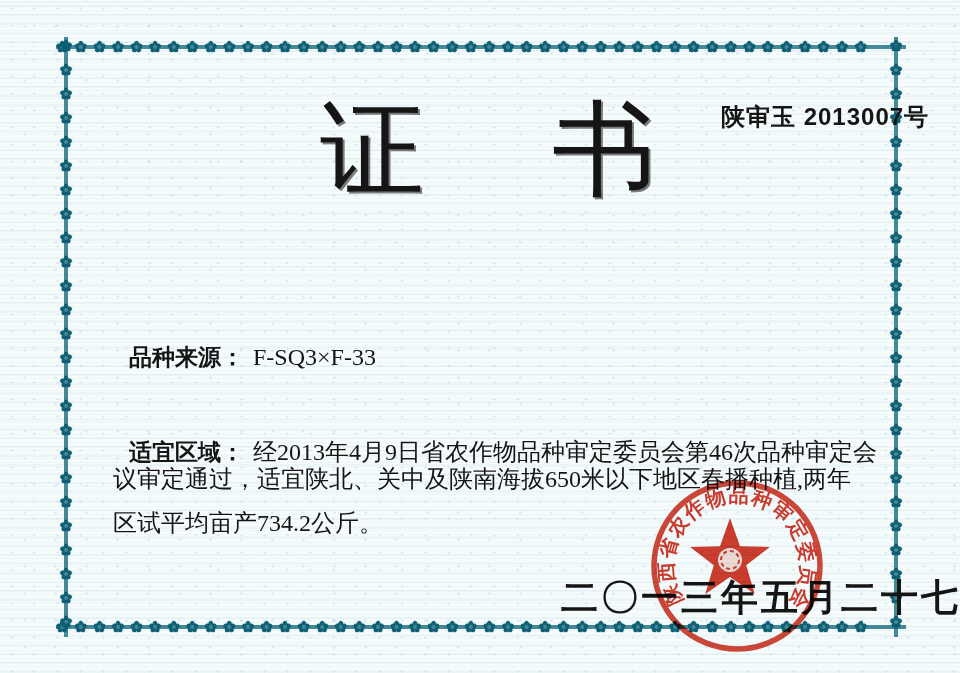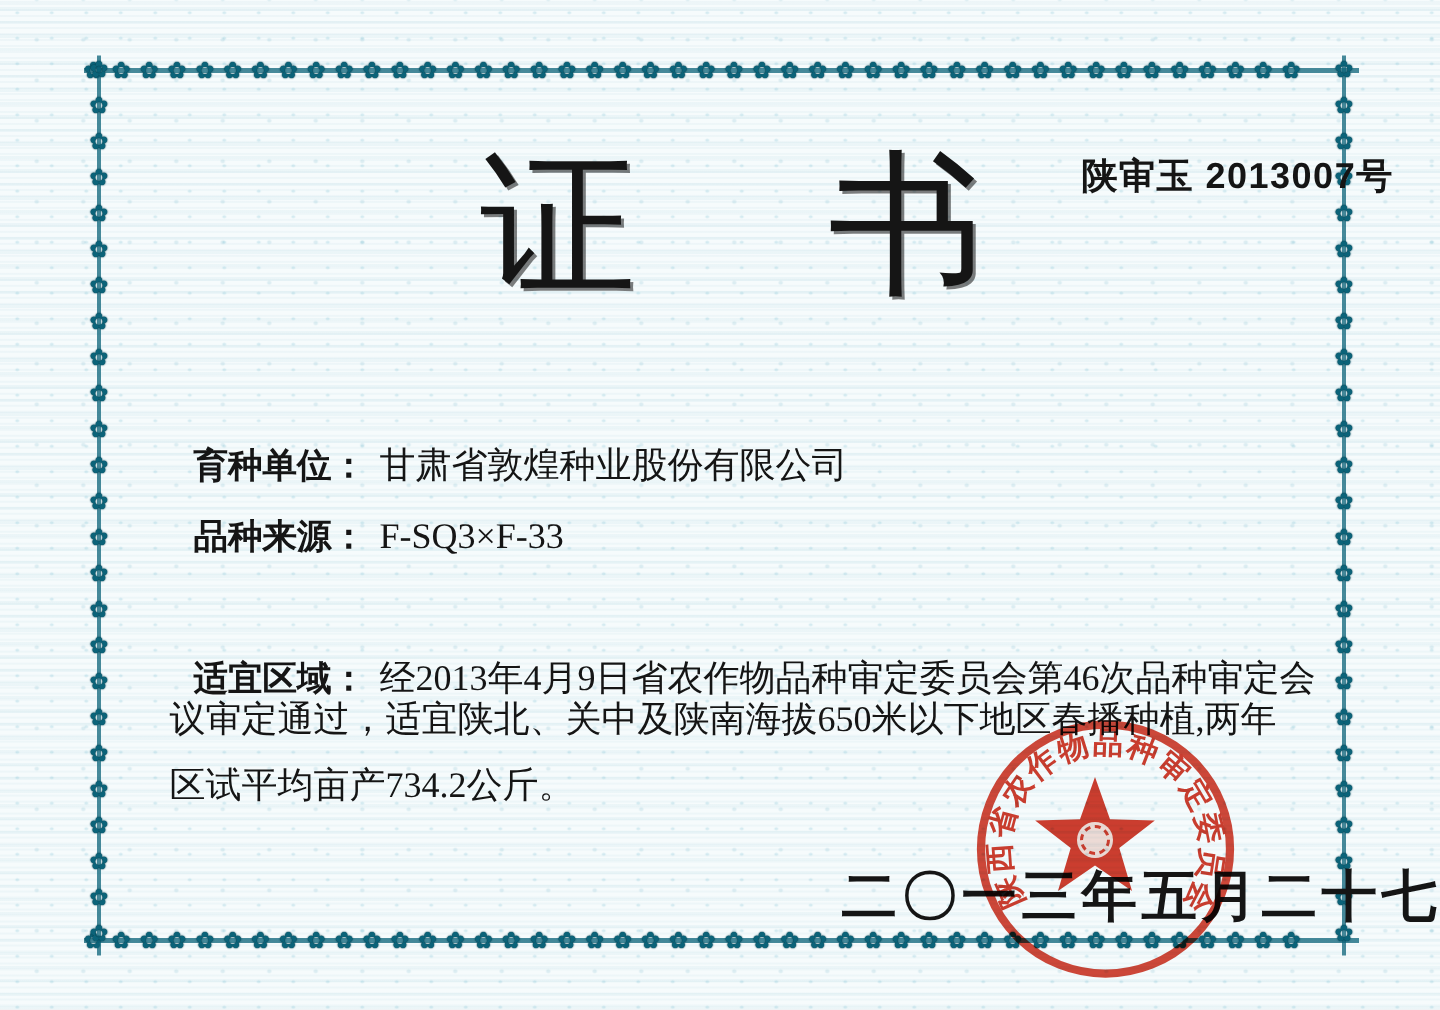--- a/index.html
+++ b/index.html
@@ -78,23 +78,20 @@
 
   <div class="lace h top">✿✿✿✿✿✿✿✿✿✿✿✿✿✿✿✿✿✿✿✿✿✿✿✿✿✿✿✿✿✿✿✿✿✿✿✿✿✿✿✿✿✿✿✿</div>
   <div class="lace h bottom">✿✿✿✿✿✿✿✿✿✿✿✿✿✿✿✿✿✿✿✿✿✿✿✿✿✿✿✿✿✿✿✿✿✿✿✿✿✿✿✿✿✿✿✿</div>
   <div class="lace v left">✿✿✿✿✿✿✿✿✿✿✿✿✿✿✿✿✿✿✿✿✿✿✿✿✿✿✿✿✿✿✿</div>
   <div class="lace v right">✿✿✿✿✿✿✿✿✿✿✿✿✿✿✿✿✿✿✿✿✿✿✿✿✿✿✿✿✿✿✿</div>
 
   <div class="cert-number">陕审玉 2013007号</div>
 
   <h1 class="title">证书</h1>
 
-  <div class="row" style="top:276px">
-    <span class="label">育种单位：</span><span class="value">甘肃省敦煌种业股份有限公司</span>
-  </div>
   <div class="row" style="top:324px">
     <span class="label">品种来源：</span><span class="value">F-SQ3×F-33</span>
   </div>
   <div class="row" style="top:418px">
     <span class="label">适宜区域：</span><span class="value">经2013年4月9日省农作物品种审定委员会第46次品种审定会</span>
   </div>
   <div class="cont" style="top:463px">议审定通过，适宜陕北、关中及陕南海拔650米以下地区春播种植,两年</div>
   <div class="cont" style="top:507px">区试平均亩产734.2公斤。</div>
 
   <div class="date">二〇一三年五月二十七日</div>

